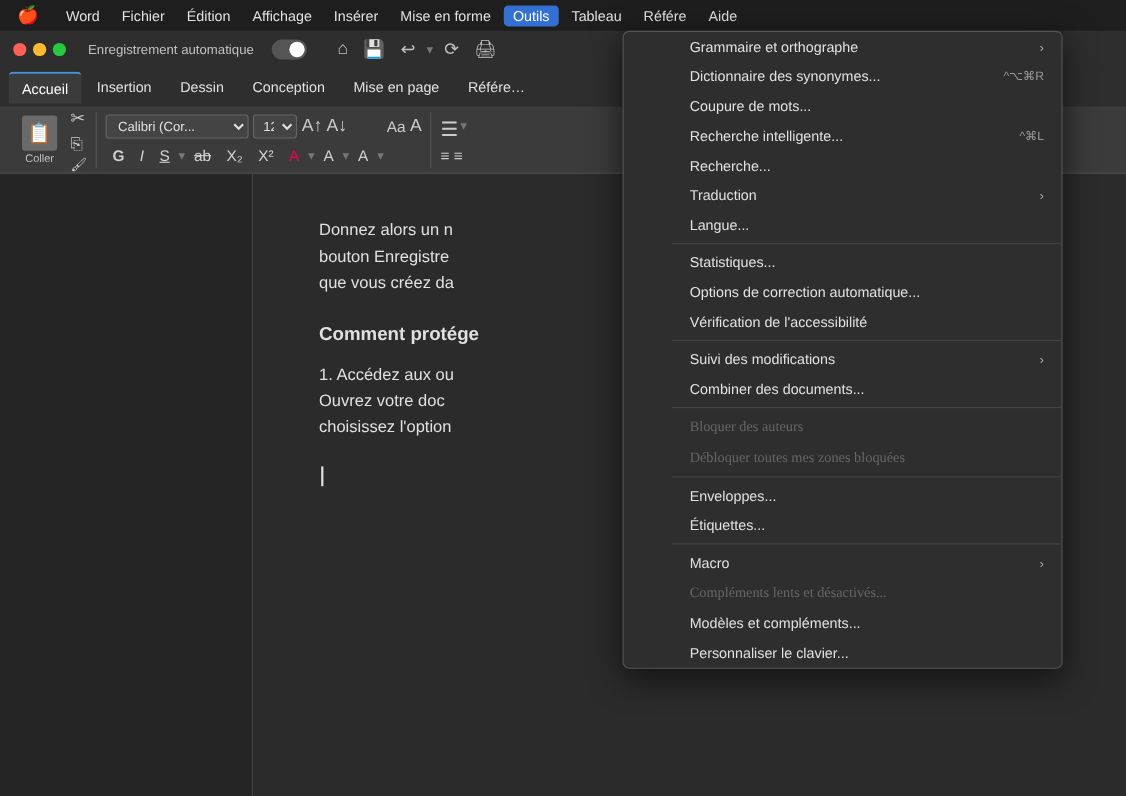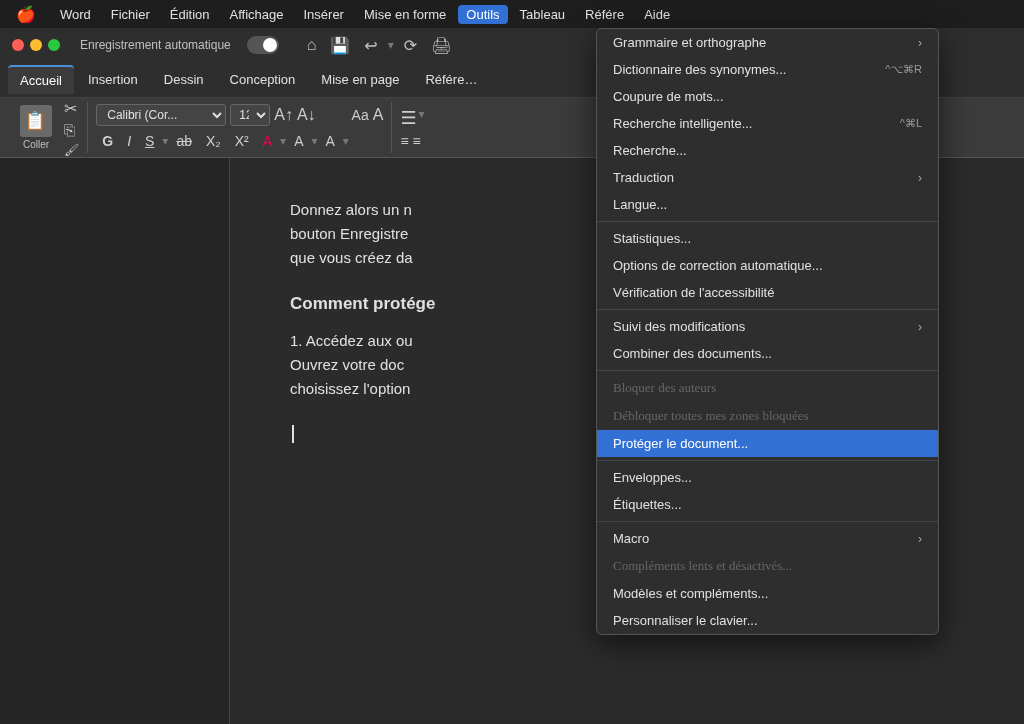--- a/index.html
+++ b/index.html
@@ -172,28 +172,29 @@
     
     .dropdown-overlay {
       position: absolute;
       top: 0; left: 0; right: 0; bottom: 0;
       z-index: 100;
       pointer-events: none;
     }
     .dropdown-menu {
       position: absolute;
       top: 28px;
-      left: 596px;
-      width: 343px;
+      left: 566px;
+      width: 400px;
       background: #2e2e2e;
       border: 1px solid #555;
       border-radius: 6px;
       box-shadow: 0 8px 30px rgba(0,0,0,0.6);
       overflow: hidden;
       pointer-events: all;
+      padding-left: 44px;
     }
     .menu-item {
       display: flex;
       align-items: center;
       justify-content: space-between;
       padding: 6px 16px;
       color: #e0e0e0;
       font-size: 13px;
       cursor: pointer;
       min-height: 26px;
@@ -376,23 +377,20 @@
       <div class="menu-item">
         <span>Combiner des documents...</span>
       </div>
       <div class="menu-divider"></div>
       <div class="menu-item disabled">
         <span>Bloquer des auteurs</span>
       </div>
       <div class="menu-item disabled">
         <span>Débloquer toutes mes zones bloquées</span>
       </div>
-      <div class="menu-item highlighted">
-        <span>Protéger le document...</span>
-      </div>
       <div class="menu-divider"></div>
       <div class="menu-item">
         <span>Enveloppes...</span>
       </div>
       <div class="menu-item">
         <span>Étiquettes...</span>
       </div>
       <div class="menu-divider"></div>
       <div class="menu-item">
         <span>Macro</span>

